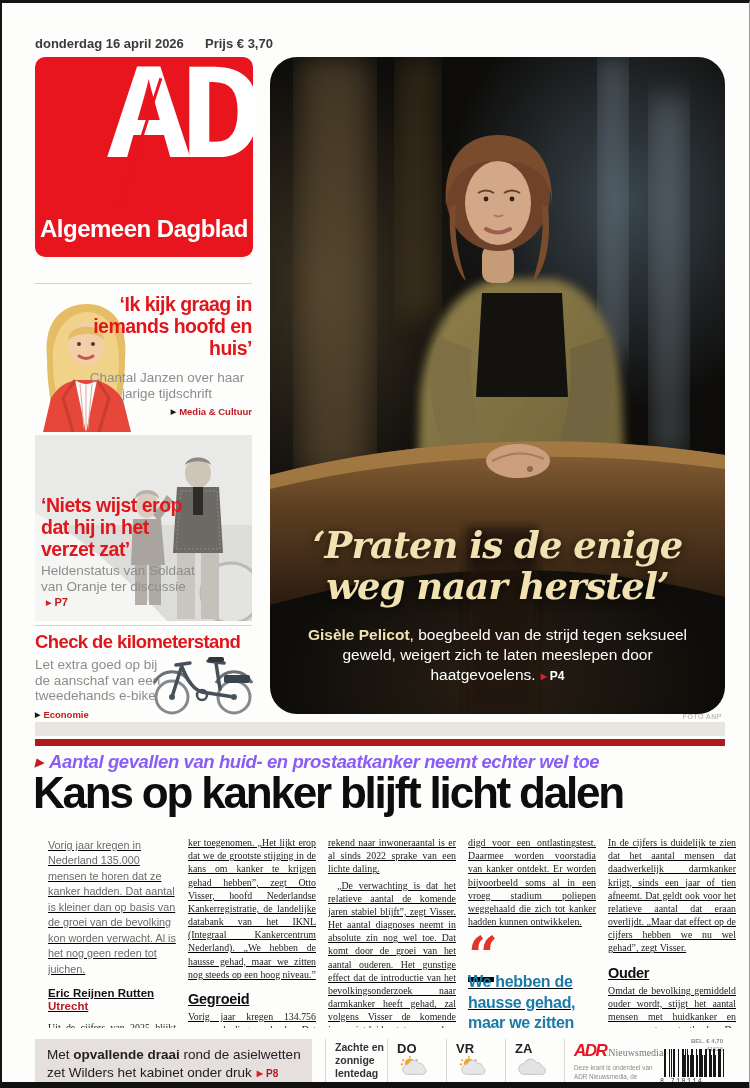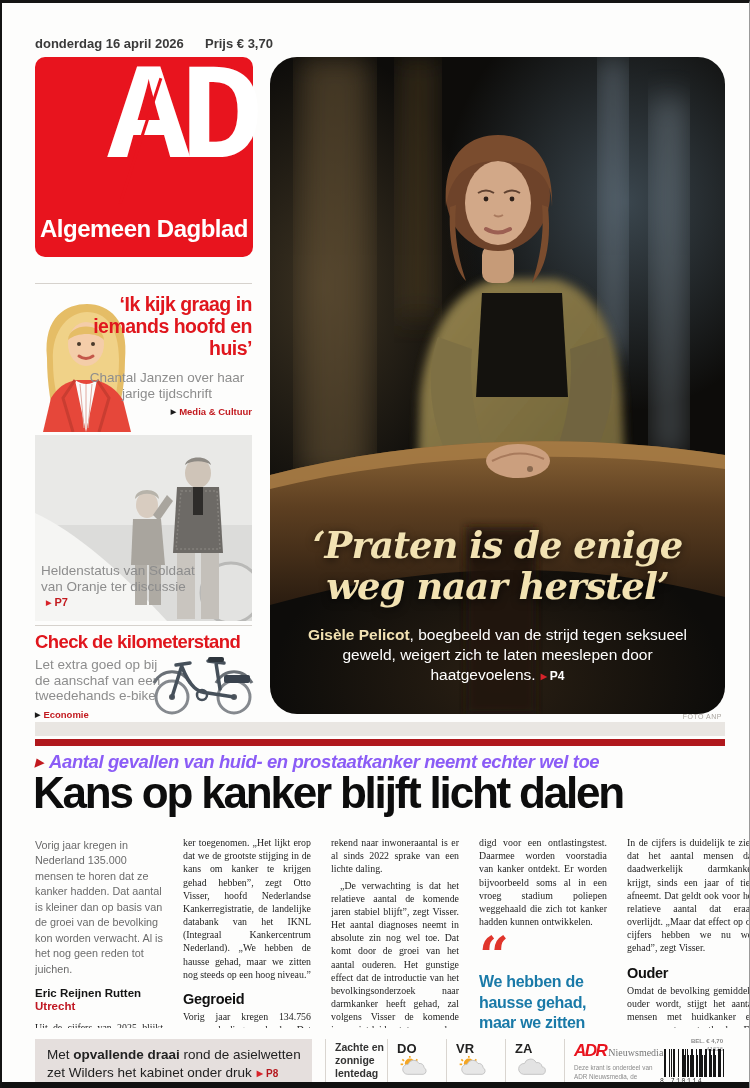--- a/index.html
+++ b/index.html
@@ -60,21 +60,21 @@
 
   
   #graybar{left:33px;top:719px;width:690px;height:14px;background:#e9e6e2;}
   #redbar{left:33px;top:736px;width:690px;height:7px;background:#b0181c;}
   #kicker{left:33px;top:748px;font-size:18.5px;font-weight:bold;color:#8b5cf6;letter-spacing:-0.4px;font-style:italic;}
   #kicker::before{content:"▶";color:#c21a1f;font-size:11px;margin-right:6px;vertical-align:2px;}
   #headline{left:31px;top:765px;font-size:44px;font-weight:bold;color:#0d0d0d;
         letter-spacing:-2.2px;white-space:nowrap;}
 
   
-  #columns{left:33px;top:833px;width:690px;height:192px;display:flex;gap:20px;}
+  #columns{left:46px;top:833px;width:690px;height:192px;display:flex;gap:12px;text-decoration:underline;}
   .col{width:128px;flex:0 0 128px;overflow:hidden;}
   .serif{font-family:"Liberation Serif",serif;font-size:9.9px;line-height:1.33;color:#1d1d1d;
         text-align:justify;margin:0 0 3px 0;}
   .serif.ind{text-indent:9px;}
   .intro{font-size:10.8px;line-height:1.43;color:#6b6b6b;margin:2px 0 10px 0;}
   .byline{font-size:11.5px;font-weight:bold;color:#141414;margin:0 0 1px 0;}
   .dateline{font-size:11.5px;font-weight:bold;color:#c01823;margin:0 0 9px 0;}
   .subhead{font-size:14.5px;font-weight:bold;color:#101010;margin:10px 0 3px 0;letter-spacing:-0.3px;}
   .pq{margin-top:14px;}
   .pq-icon{font-family:"DejaVu Serif",serif;font-size:52px;line-height:.55;color:#e0352b;
@@ -219,20 +219,21 @@
       <rect x="142" y="118" width="18" height="66" fill="#c9c5bf"></rect>
       <rect x="166" y="118" width="18" height="66" fill="#c4c0ba"></rect>
 
       <ellipse cx="112" cy="70" rx="11" ry="13" fill="#d8ccc0"></ellipse>
       <path d="M100,64 C100,52 124,52 124,64 C118,57 106,57 100,64 Z" fill="#b7b3aa"></path>
       <path d="M98,84 L126,84 L130,130 L96,130 Z" fill="#a9a59e"></path>
       <path d="M124,86 L138,66 L132,60 L118,80 Z" fill="#a9a59e"></path>
       <rect x="100" y="130" width="12" height="40" fill="#b3afa8"></rect>
       <rect x="114" y="130" width="12" height="40" fill="#aeaaa3"></rect>
     </svg>
+    <div class="t-quote">‘Niets wijst erop dat hij in het verzet zat’</div>
     <div class="t-sub">
       <span>Heldenstatus van Soldaat van Oranje ter discussie </span><span class="ref">P7</span>
     </div>
   </div>
 
   <div class="abs divider" style="top:622px;"></div>
   <div class="abs" id="teaser3">
     <div class="t-head">Check de kilometerstand</div>
     <div class="t-sub">Let extra goed op bij de aanschaf van een tweedehands e-bike</div>
     <div class="t-kick">Economie</div>

